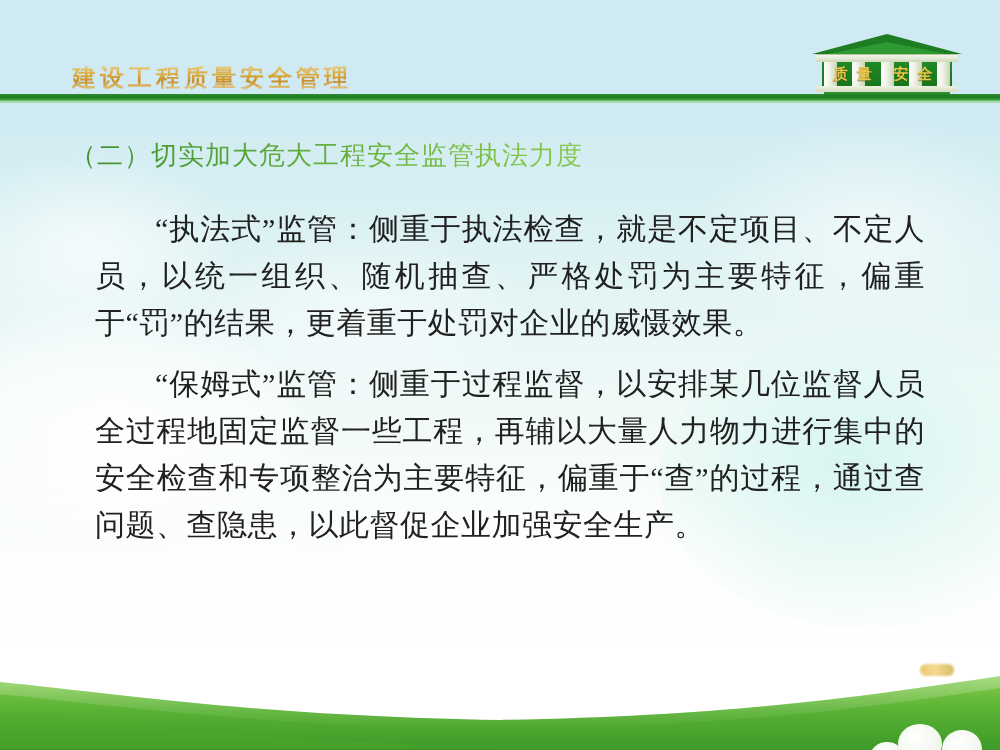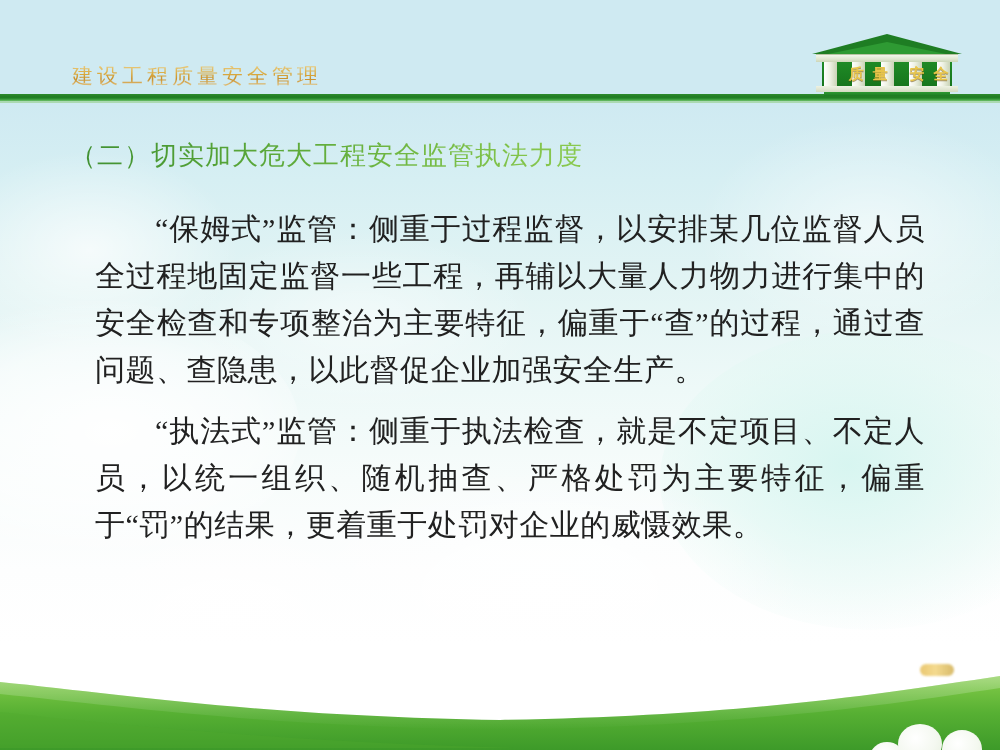--- a/index.html
+++ b/index.html
@@ -69,22 +69,22 @@
     position:absolute;
     left:0; top:0;
     width:1000px; height:104px;
     z-index:6;
   }
 
   .header-title {
     position:absolute;
     left:72px; top:66px;
     font-family:"Liberation Serif", "DejaVu Serif", serif;
-    font-size:21px;
-    font-weight:normal;
+    font-size:24px;
+    font-weight:bold;
     letter-spacing:4px;
     line-height:1;
     white-space:nowrap;
     background:linear-gradient(180deg, #e8c97c 0%, #d9a93f 38%, #c9902c 62%, #e7cb8c 100%);
     -webkit-background-clip:text;
     background-clip:text;
     color:transparent;
     -webkit-text-fill-color:transparent;
     text-shadow:none;
   }
@@ -153,21 +153,21 @@
     background:linear-gradient(180deg,#eef2e3 0%, #d4dcc2 100%);
   }
   .logo-base2 {
     position:absolute;
     left:12px; top:58px;
     width:126px; height:4px;
     background:linear-gradient(180deg,#2e9a33 0%, #1d7a22 100%);
   }
   .logo-text {
     position:absolute;
-    left:16px; top:31px;
+    left:0; top:31px;
     width:150px;
     text-align:center;
     font-family:"Liberation Serif", "DejaVu Serif", serif;
     font-size:15px;
     font-weight:bold;
     letter-spacing:9px;
     line-height:18px;
     color:#e8c54a;
     text-shadow:0 1px 0 rgba(90,60,0,.5);
     white-space:nowrap;
@@ -278,22 +278,22 @@
       </div>
       <div class="logo-base"></div>
       <div class="logo-base2"></div>
       <div class="logo-text">质量 安全</div>
     </div>
   </div>
 
   <div class="heading">（二）切实加大危大工程安全监管执法力度</div>
 
   <div class="body-block">
+    <p class="para">“执法式”监管：侧重于执法检查，就是不定项目、不定人员，以统一组织、随机抽查、严格处罚为主要特征，偏重于“罚”的结果，更着重于处罚对企业的威慑效果。</p>
     <p class="para">“保姆式”监管：侧重于过程监督，以安排某几位监督人员全过程地固定监督一些工程，再辅以大量人力物力进行集中的安全检查和专项整治为主要特征，偏重于“查”的过程，通过查问题、查隐患，以此督促企业加强安全生产。</p>
-    <p class="para">“执法式”监管：侧重于执法检查，就是不定项目、不定人员，以统一组织、随机抽查、严格处罚为主要特征，偏重于“罚”的结果，更着重于处罚对企业的威慑效果。</p>
   </div>
 
   <div class="grass-wrap">
     <svg class="grass-svg" viewBox="0 0 1000 130" preserveAspectRatio="none">
       <defs>
         <linearGradient id="grassGrad" x1="0" y1="0" x2="0" y2="1">
           <stop offset="0%" stop-color="#8ace55"></stop>
           <stop offset="18%" stop-color="#74c241"></stop>
           <stop offset="50%" stop-color="#57b033"></stop>
           <stop offset="100%" stop-color="#3d9a29"></stop>

